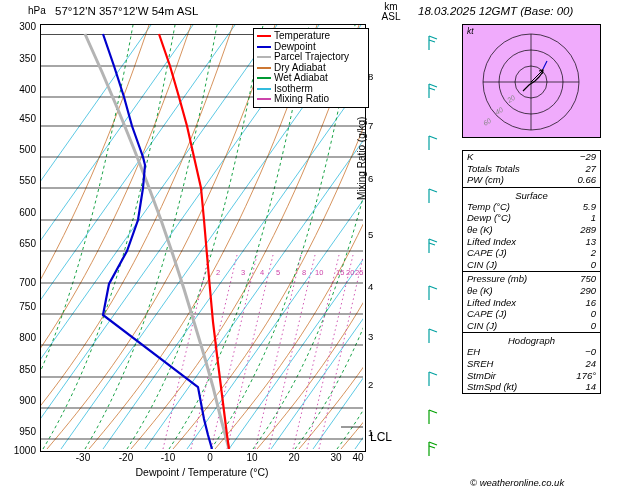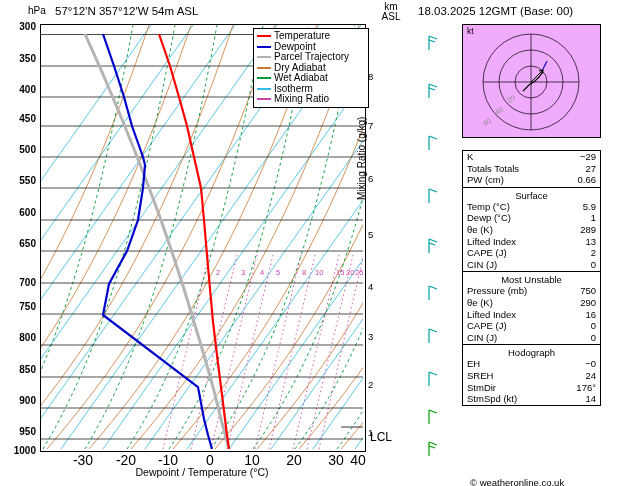--- a/index.html
+++ b/index.html
@@ -8,38 +8,38 @@
 
   
   .skew-wrap{position:absolute;left:0;top:0;width:408px;height:486px;}
   .title-left{position:absolute;left:55px;top:5px;font-size:11.5px;color:#000;white-space:nowrap;}
   .hpa-label{position:absolute;left:28px;top:5px;font-size:10px;color:#000;}
   .km-label{position:absolute;left:378px;top:2px;font-size:10px;color:#000;line-height:10px;text-align:center;width:26px;}
 
   .plot{position:absolute;left:40px;top:24px;width:324px;height:426px;border:1px solid #000;background:#fff;overflow:hidden;}
   .plot svg{position:absolute;left:0;top:0;}
 
-  .ylabels{position:absolute;left:0;top:24px;width:38px;height:426px;font-weight:bold;}
+  .ylabels{position:absolute;left:0;top:24px;width:38px;height:426px;}
   .ylabels div{position:absolute;right:2px;font-size:10px;color:#000;transform:translateY(-50%);}
   .xlabels{position:absolute;left:40px;top:452px;width:324px;height:14px;}
-  .xlabels div{position:absolute;font-size:14px;color:#000;transform:translateX(-50%);}
+  .xlabels div{position:absolute;font-size:10px;color:#000;transform:translateX(-50%);}
   .xaxis-title{position:absolute;left:40px;top:466px;width:324px;text-align:center;font-size:10.5px;color:#000;}
 
   .rlabels{position:absolute;left:366px;top:24px;width:42px;height:426px;}
   .rlabels div{position:absolute;left:2px;font-size:9.5px;color:#000;transform:translateY(-50%);}
   .mix-title{position:absolute;left:356px;top:200px;font-size:10px;color:#000;transform:rotate(-90deg);transform-origin:left top;white-space:nowrap;}
   .lcl-lbl{position:absolute;left:370px;top:430px;font-size:12px;color:#000;}
 
   .legend{position:absolute;left:253px;top:28px;width:108px;background:#fff;border:1px solid #000;padding:2px 3px;font-size:10px;line-height:10.5px;}
   .legend .row{display:flex;align-items:center;gap:3px;height:10.5px;}
   .legend .swatch{width:14px;height:2px;display:inline-block;flex:none;}
   .legend .lbl{white-space:nowrap;color:#000;}
 
   
-  .right{position:absolute;left:410px;top:0;width:219px;height:486px;}
+  .right{position:absolute;left:410px;top:0;width:219px;height:486px;font-style:italic;}
   .title-right{position:absolute;left:8px;top:5px;font-size:11.5px;color:#000;white-space:nowrap;}
 
   .hodo{position:absolute;left:52px;top:24px;width:137px;height:112px;border:1px solid #000;background:#f0abfc;}
   .hodo .kt{position:absolute;left:4px;top:1px;font-size:8.5px;color:#000;}
 
   .tbl{position:absolute;left:52px;top:150px;width:137px;border:1px solid #000;background:#fff;font-size:9.5px;color:#000;}
   .tbl .sec{text-align:center;font-size:9.5px;padding:1px 0 0 0;}
   .tbl .ln{display:flex;justify-content:space-between;padding:0 4px;line-height:11.6px;}
   .tbl .ln .k{white-space:nowrap;}
   .tbl .ln .v{white-space:nowrap;}
@@ -342,21 +342,20 @@
         </div>
       <div class="ln">
           <span class="k">CAPE (J)</span>
           <span class="v">2</span>
         </div>
       <div class="ln">
           <span class="k">CIN (J)</span>
           <span class="v">0</span>
         </div>
       <hr>
-      <div class="sec">Most Unstable</div>
       <div class="ln">
           <span class="k">Pressure (mb)</span>
           <span class="v">750</span>
         </div>
       <div class="ln">
           <span class="k">θe (K)</span>
           <span class="v">290</span>
         </div>
       <div class="ln">
           <span class="k">Lifted Index</span>

